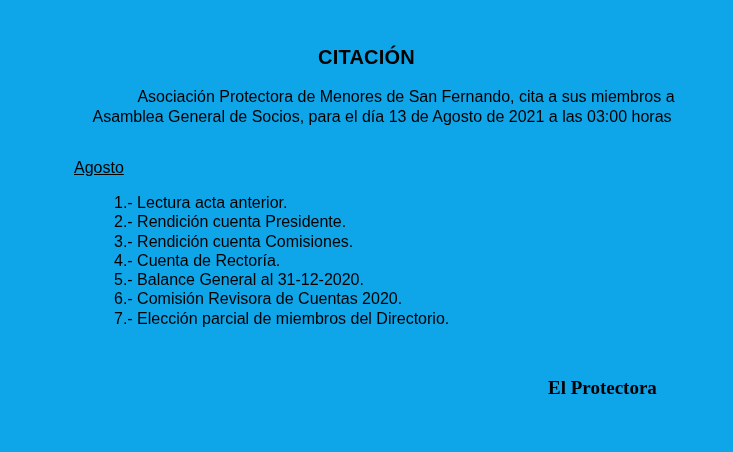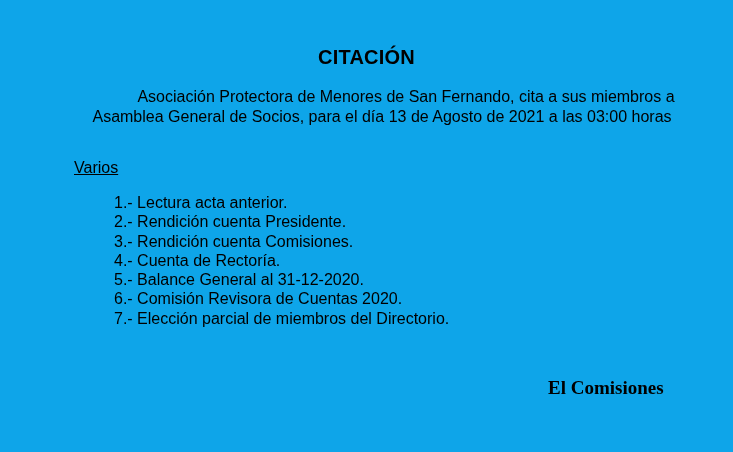--- a/index.html
+++ b/index.html
@@ -74,27 +74,27 @@
 
 <div class="page">
 
   <div class="doc-title">CITACIÓN</div>
 
   <div class="notice-paragraph">
     <div class="para-line first">Asociación Protectora de Menores de San Fernando, cita a sus miembros a</div>
     <div class="para-line">Asamblea General de Socios, para el día 13 de Agosto de 2021 a las 03:00 horas</div>
   </div>
 
-  <div class="section-heading">Varios</div>
+  <div class="section-heading">Agosto</div>
 
   <div class="agenda-list">
     <div class="agenda-item">1.- Lectura acta anterior.</div>
     <div class="agenda-item">2.- Rendición cuenta Presidente.</div>
     <div class="agenda-item">3.- Rendición cuenta Comisiones.</div>
     <div class="agenda-item">4.- Cuenta de Rectoría.</div>
     <div class="agenda-item">5.- Balance General al 31-12-2020.</div>
     <div class="agenda-item">6.- Comisión Revisora de Cuentas 2020.</div>
     <div class="agenda-item">7.- Elección parcial de miembros del Directorio.</div>
   </div>
 
-  <div class="signature">El Comisiones</div>
+  <div class="signature">El Protectora</div>
 
 </div>
 
 </body></html>

